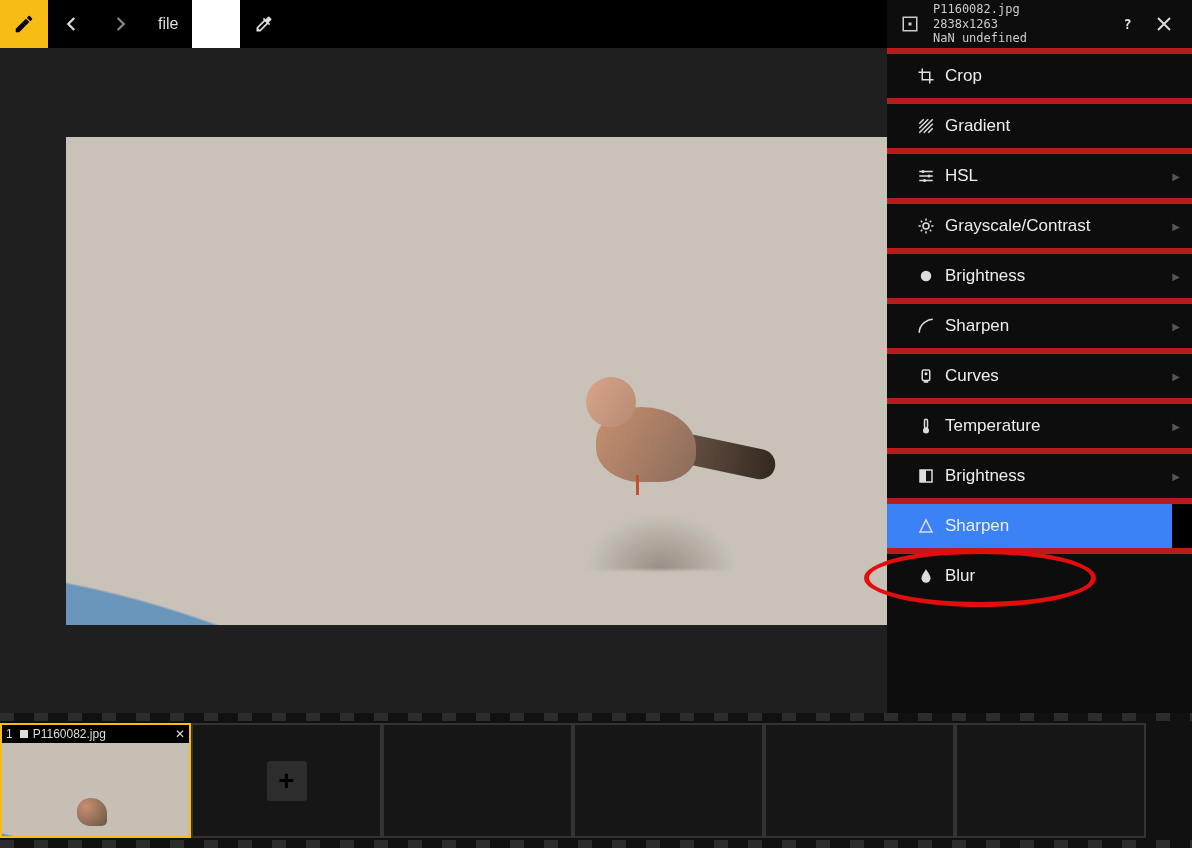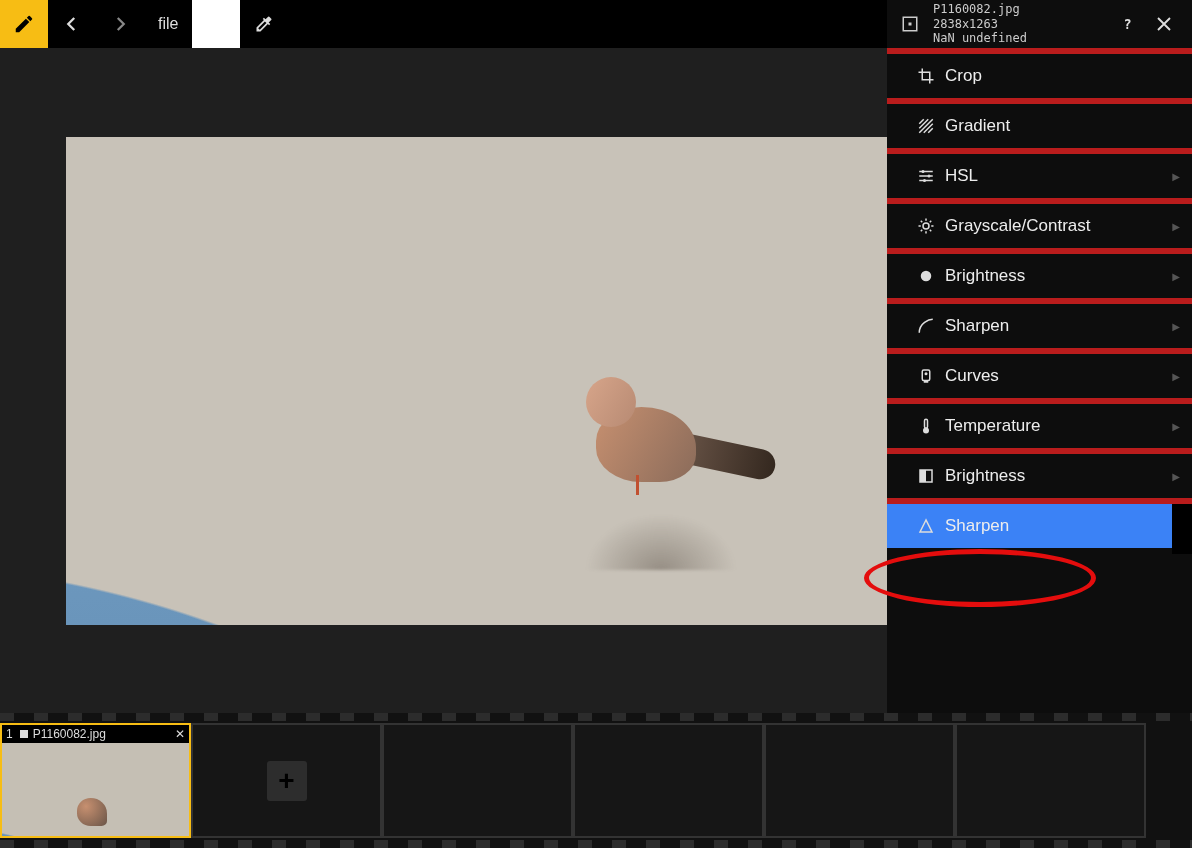--- a/index.html
+++ b/index.html
@@ -316,20 +316,28 @@
         <span class="chev">▶</span>
       </div>
       <div class="sp-item highlighted">
         <span class="ii">
           <svg width="18" height="18" viewBox="0 0 24 24">
             <path fill="none" stroke="#ddd" stroke-width="2" d="M12 4L4 20h16z"></path>
           </svg>
         </span>
         <span>Sharpen</span>
       </div>
+      <div class="sp-item">
+        <span class="ii">
+          <svg width="18" height="18" viewBox="0 0 24 24">
+            <path fill="#ddd" d="M12 3c-4 6-6 9-6 12a6 6 0 0 0 12 0c0-3-2-6-6-12z"></path>
+          </svg>
+        </span>
+        <span>Blur</span>
+      </div>
     </div>
 </div>
 
 <div class="filmstrip">
   <div class="sprocket top"></div>
   <div class="sprocket bot"></div>
   <div class="thumb active">
     <div class="tbar">
       <span>1</span>
       <span style="width:6px"></span>

